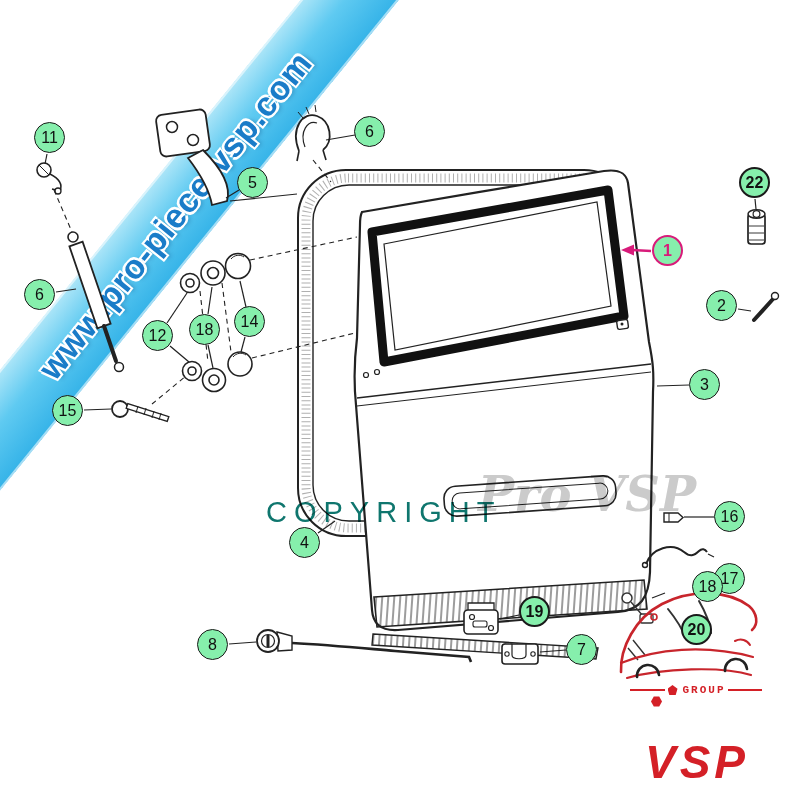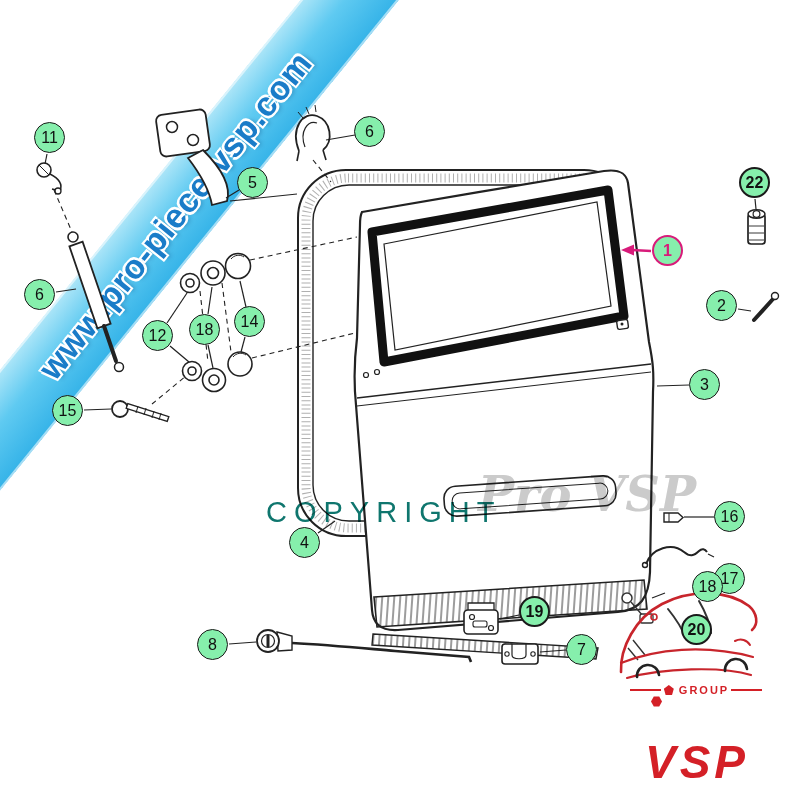--- a/index.html
+++ b/index.html
@@ -33,21 +33,21 @@
     position:absolute; width:31px; height:31px; box-sizing:border-box;
     border:1.5px solid #1a1a1a; border-radius:50%; background:#86efac;
     display:flex; align-items:center; justify-content:center;
     font-size:16px; color:#111; z-index:5;
   }
   .callout.bold { font-weight:700; border-width:2px; }
   .callout.pink { border-color:#d81b7a; color:#d81b7a; border-width:2px; font-weight:600; }
   
   .logo-ribbon {
     position:absolute; left:630px; top:684px; width:132px; display:flex;
-    align-items:center; z-index:5; color:#d42027;
+    align-items:center; z-index:5; color:#d42027;font-family:Liberation Mono, monospace;
   }
   .logo-line { flex:1; border-top:2px solid #d42027; }
   .logo-pent { width:10px; height:10px; background:#d42027; margin:0 3px;
     clip-path:polygon(50% 0,100% 38%,82% 100%,18% 100%,0 38%); }
   .logo-group-text { font-size:11px; font-weight:700; letter-spacing:2px; margin:0 2px; }
   .logo-pro, .logo-vsp {
     position:absolute; z-index:5; color:#d42027; font-weight:700; font-style:italic;
     white-space:nowrap;
   }
   .logo-pro { left:648px; top:692px; font-size:46px; letter-spacing:1px; }

